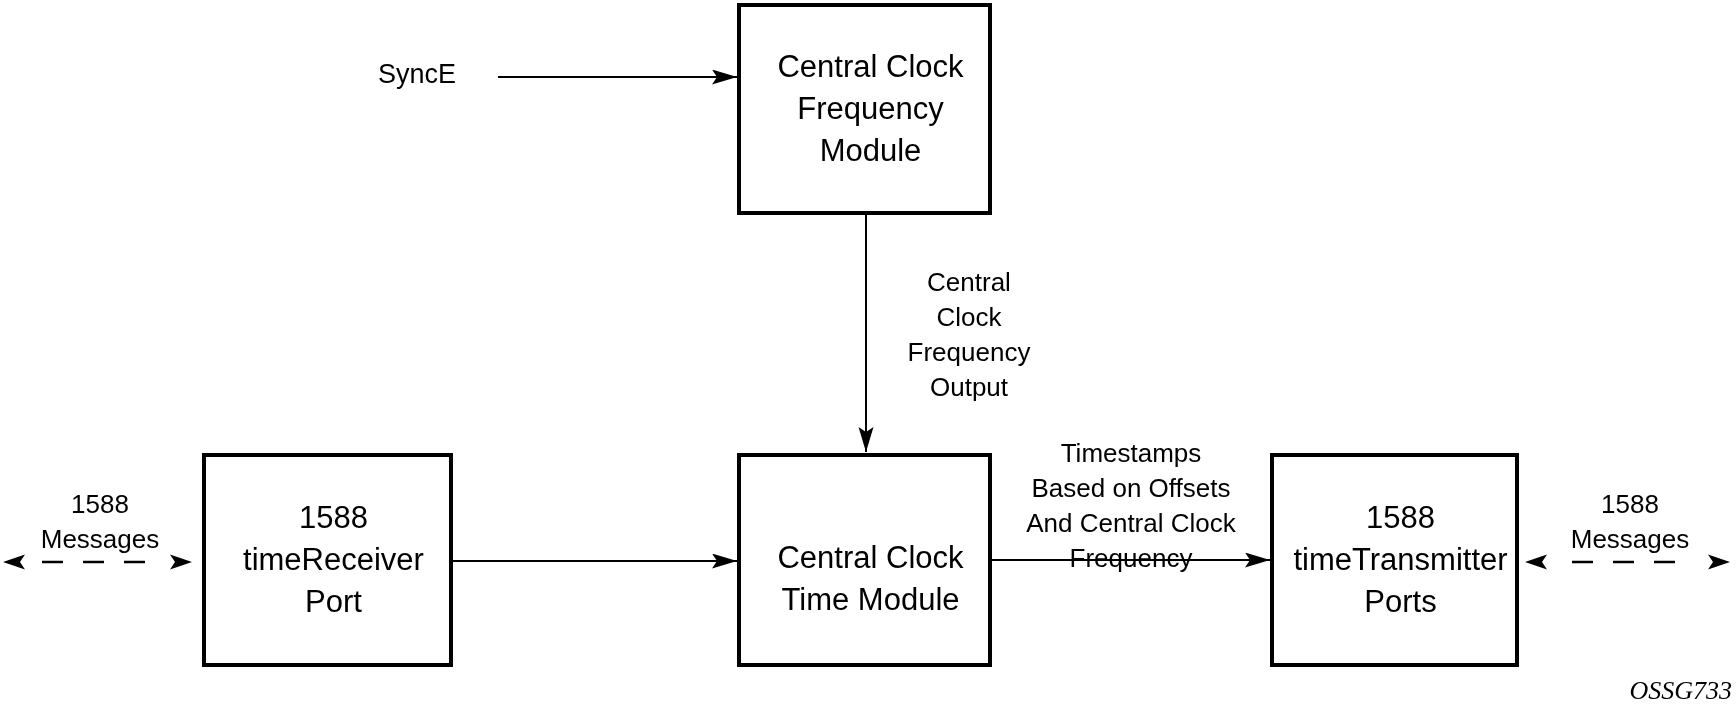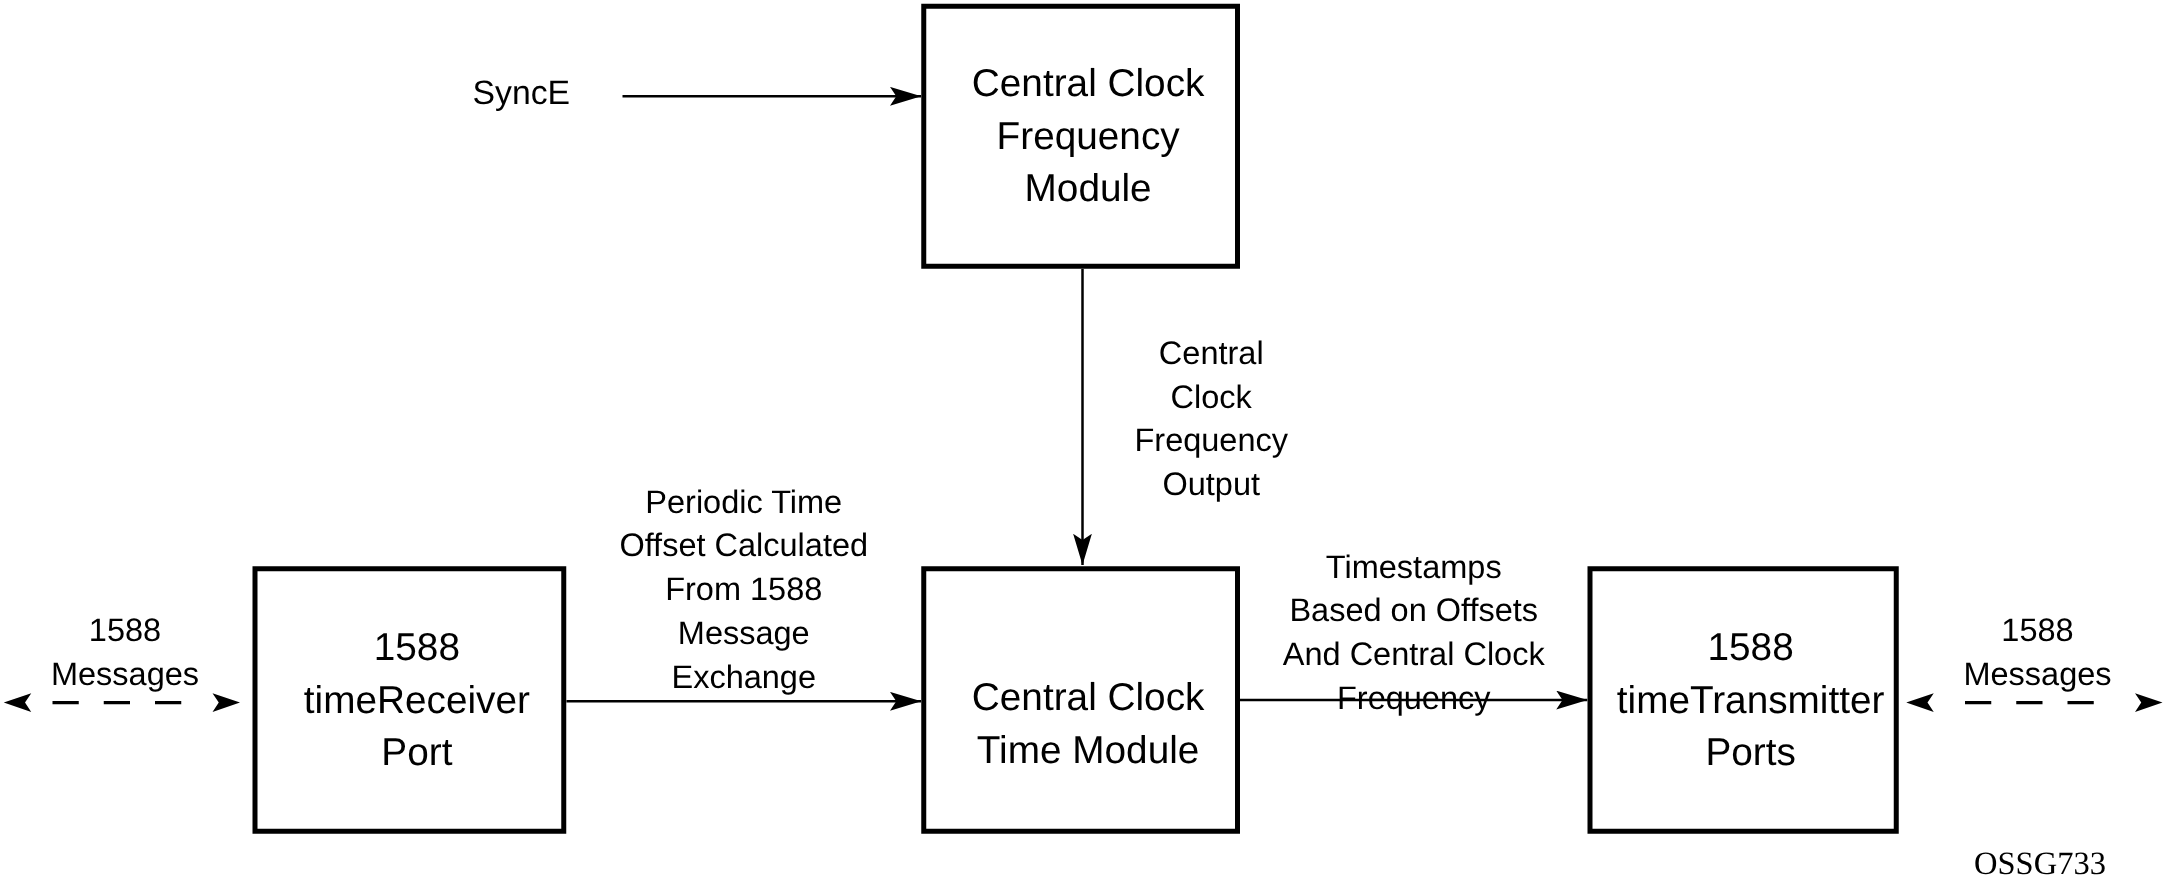--- a/index.html
+++ b/index.html
@@ -24,21 +24,21 @@
   .box-label.shift-down { transform:translateY(19px); }
   .note {
     position:absolute; white-space:pre-line;
     font-size:26px; line-height:35px;text-align:center;
   }
   .note.center { text-align:center; }
   .note.right { text-align:left; }
   .note.synce { font-size:27px; }
   .watermark {
     position:absolute; font-family:"Liberation Serif", serif;
-    font-size:26px; line-height:30px; text-align:center;
+    font-style:italic; font-size:26px; line-height:30px; text-align:right;
   }
 </style>
 </head>
 <body>
 
 <div class="stage" style="--ink: #000000; --paper: #ffffff;">
 
   <svg class="wires" viewBox="0 0 1736 712" aria-hidden="true">
     <defs>
       <marker id="ah" markerUnits="userSpaceOnUse" markerWidth="26" markerHeight="16" refX="25" refY="7.5" orient="auto-start-reverse">
@@ -90,25 +90,20 @@
 Ports</span>
   </div>
 
   <div class="note right synce" style="left:378px; top:57px; width:112px;">SyncE</div>
 
   <div class="note" style="left:884px; top:265px; width:170px;">Central
 Clock
 Frequency
 Output</div>
 
-  <div class="note center" style="left:465px; top:384px; width:260px;">Periodic Time
-Offset Calculated
-From 1588
-Message
-Exchange</div>
 
   <div class="note center" style="left:1000px; top:436px; width:262px;">Timestamps
 Based on Offsets
 And Central Clock
 Frequency</div>
 
   <div class="note center" style="left:18px; top:487px; width:164px;">1588
 Messages</div>
 
   <div class="note center" style="left:1548px; top:487px; width:164px;">1588

